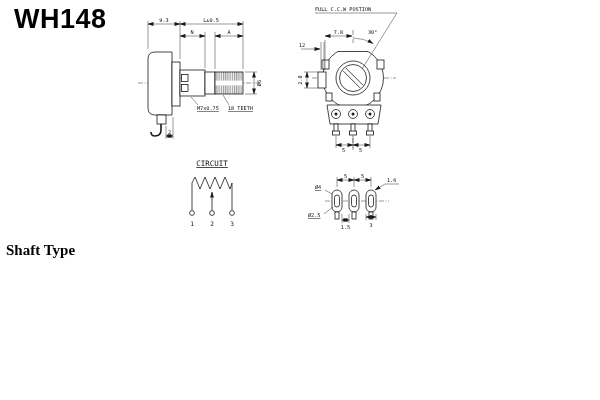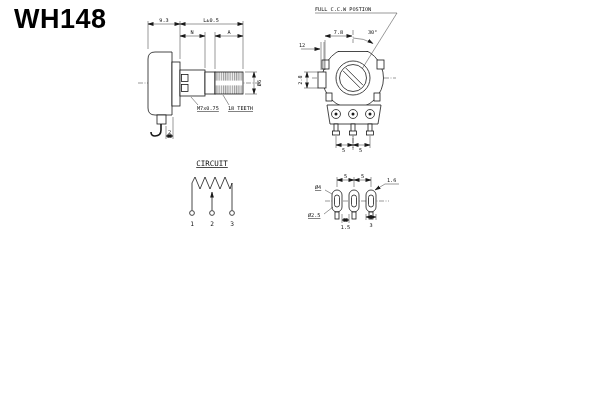--- a/index.html
+++ b/index.html
@@ -39,20 +39,21 @@
         <line x1="0" y1="0.6" x2="4" y2="0.6" stroke="#555" stroke-width="0.7"></line>
       </pattern>
       <pattern id="hb" width="4" height="2.6" patternUnits="userSpaceOnUse">
         <rect width="4" height="2.6" fill="#e2e2e2"></rect>
         <line x1="0" y1="0.7" x2="4" y2="0.7" stroke="#9a9a9a" stroke-width="0.8"></line>
       </pattern>
     </defs>
   </svg>
 
   <div class="main-title">WH148</div>
+  <div class="shaft-heading">Shaft Type</div>
 
   <svg class="drawing" style="left:135px;top:8px" width="165" height="150" viewBox="0 0 165 150">
     <g>
       <line class="cl" x1="3" y1="75" x2="124" y2="75"></line>
       <path class="olf" d="M37,44 L20,44 Q13,44 13,51 L13,100 Q13,107 20,107 L37,107 Z"></path>
       <rect class="olf" x="37" y="54" width="8" height="44"></rect>
       <rect class="olf" x="45" y="62" width="25" height="26"></rect>
       <rect class="ol" x="46.5" y="66.5" width="6.5" height="7"></rect>
       <rect class="ol" x="46.5" y="76.5" width="6.5" height="7"></rect>
       <rect class="olf" x="70" y="64" width="10" height="22"></rect>

